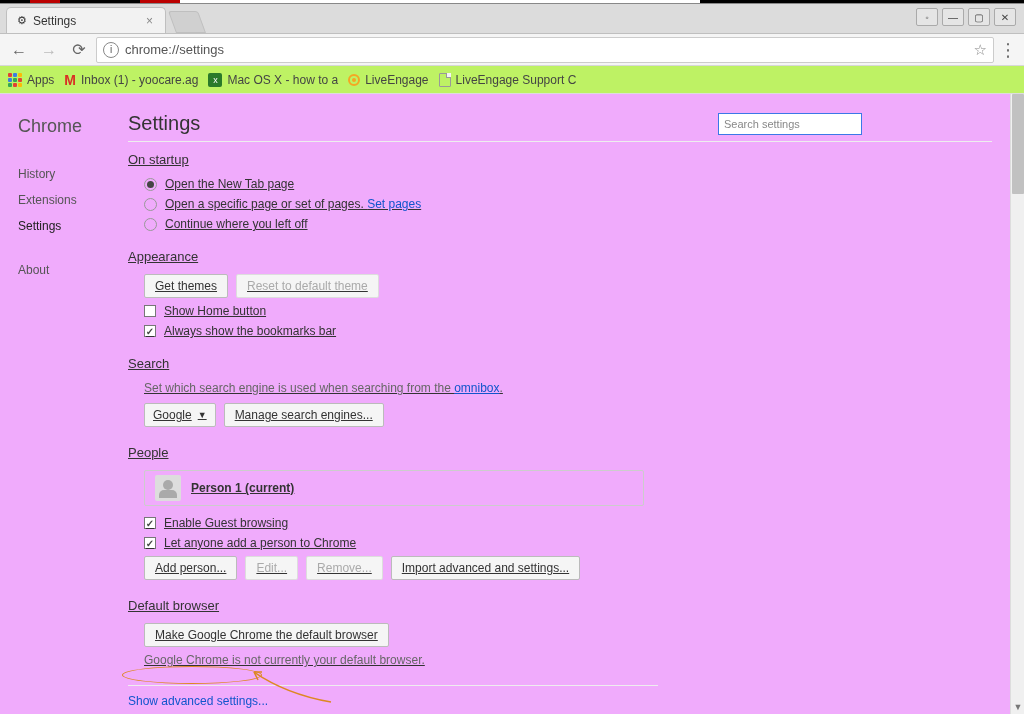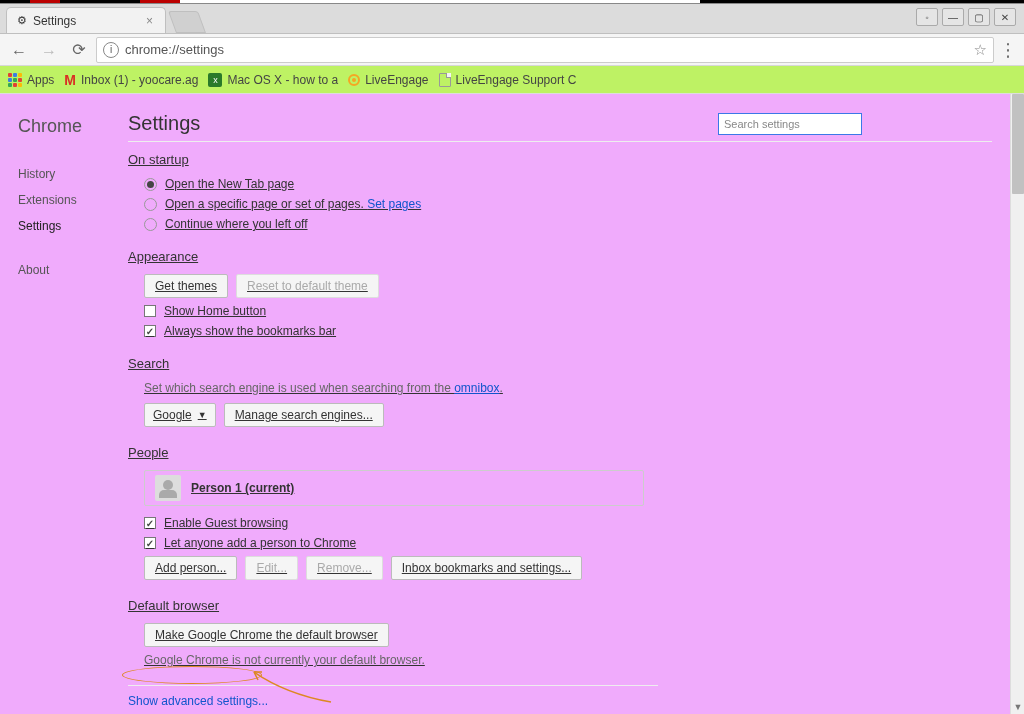--- a/index.html
+++ b/index.html
@@ -244,21 +244,21 @@
           <span>Enable Guest browsing</span>
         </div>
         <div class="opt-row">
           <span class="cb checked"></span>
           <span>Let anyone add a person to Chrome</span>
         </div>
         <div class="btn-row">
           <div class="btn">Add person...</div>
           <div class="btn disabled">Edit...</div>
           <div class="btn disabled">Remove...</div>
-          <div class="btn">Inbox bookmarks and settings...</div>
+          <div class="btn">Import advanced and settings...</div>
         </div>
       </div>
 
       <div class="section">
         <div class="sec-title">Default browser</div>
         <div class="btn-row">
           <div class="btn">Make Google Chrome the default browser</div>
         </div>
         <div class="desc">Google Chrome is not currently your default browser.</div>
       </div>

